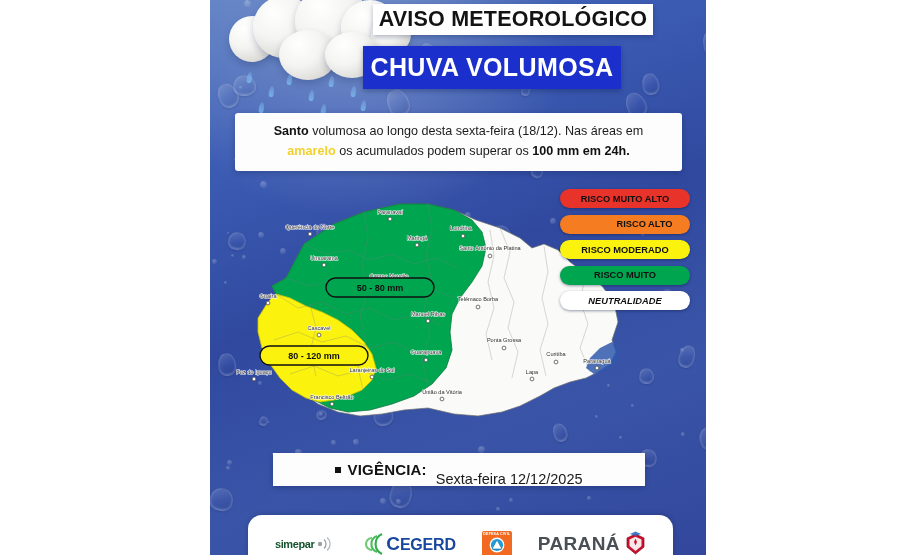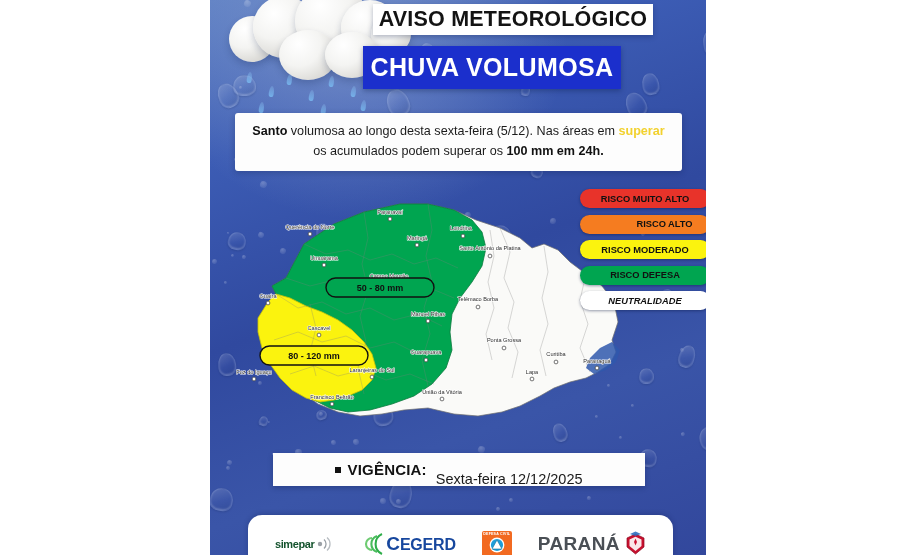--- a/index.html
+++ b/index.html
@@ -85,21 +85,21 @@
   #map svg{display:block;}
   .cityname{
     font-family:"Liberation Sans", sans-serif;font-size:5.6px;fill:#2a2a2a;
     paint-order:stroke;stroke:#ffffff;stroke-width:1.1px;stroke-linejoin:round;
   }
   .mmlabel{
     font-family:"Liberation Sans", sans-serif;font-size:9px;font-weight:bold;fill:#111111;
   }
 
   
-  #legend{position:absolute;left:370px;top:189px;width:130px;}
+  #legend{position:absolute;left:350px;top:189px;width:130px;}
   .lg{
     height:19px;margin-bottom:6.5px;border-radius:10px;
     display:flex;align-items:center;justify-content:center;
     font-size:9.3px;font-weight:bold;white-space:nowrap;
     box-shadow:0 1px 3px rgba(8,20,60,.42);
   }
 
   
   #validity{
     position:absolute;left:63px;top:453px;width:372px;height:33px;
@@ -288,21 +288,21 @@
 
   <div class="titlebar" id="title-main">
     <span>AVISO METEOROLÓGICO</span>
   </div>
   <div id="title-sub">
     <span>CHUVA VOLUMOSA</span>
   </div>
 
   <div id="desc">
     <p>
-      <b>Santo</b><span> volumosa ao longo desta sexta-feira (5/12). Nas áreas em </span><span class="amarelo">superar</span><span> os acumulados podem superar os </span><b>100 mm em 24h.</b>
+      <b>Santo</b><span> volumosa ao longo desta sexta-feira (18/12). Nas áreas em </span><span class="amarelo">amarelo</span><span> os acumulados podem superar os </span><b>100 mm em 24h.</b>
     </p>
   </div>
 
   <div id="map">
     <svg viewBox="0 0 420 262" width="420" height="262">
 
       <path fill="#FAFAF8" stroke="#6e6e6e" stroke-width="0.7" d="M62,112 L58,104 L72,96 L90,62 L120,42 L150,30 L186,22 L214,22 L240,28
            L262,38 L286,46 L306,56 L318,66 L330,62 L344,68 L356,80 L372,92
            L388,104 L400,120 L404,140 L398,158 L402,170 L396,182 L384,190
            L372,196 L356,200 L340,206 L326,214 L306,224 L288,230 L264,234
@@ -393,21 +393,21 @@
         <rect x="46" y="164" width="108" height="19" rx="9.5" fill="#FBF30E" stroke="#111111" stroke-width="1.4"></rect>
         <text class="mmlabel" x="100" y="177" text-anchor="middle">80 - 120 mm</text>
       </g>
     </svg>
   </div>
 
   <div id="legend">
       <div class="lg" style="background: rgb(232, 51, 42); color: rgb(17, 17, 17);">RISCO MUITO ALTO</div>
       <div class="lg" style="background: rgb(245, 124, 32); color: rgb(17, 17, 17); padding-left: 39px;">RISCO ALTO</div>
       <div class="lg" style="background: rgb(251, 243, 14); color: rgb(17, 17, 17);">RISCO MODERADO</div>
-      <div class="lg" style="background: rgb(0, 165, 80); color: rgb(17, 17, 17);">RISCO DEFESA</div>
+      <div class="lg" style="background: rgb(0, 165, 80); color: rgb(17, 17, 17);">RISCO MUITO</div>
       <div class="lg" style="background: rgb(255, 255, 255); color: rgb(17, 17, 17); font-style: italic;">NEUTRALIDADE</div>
     </div>
 
   <div id="validity">
     <span class="sq"></span>
     <span class="lbl">VIGÊNCIA:</span>
     <span class="val">Sexta-feira 12/12/2025</span>
   </div>
 
   <div id="footer">

